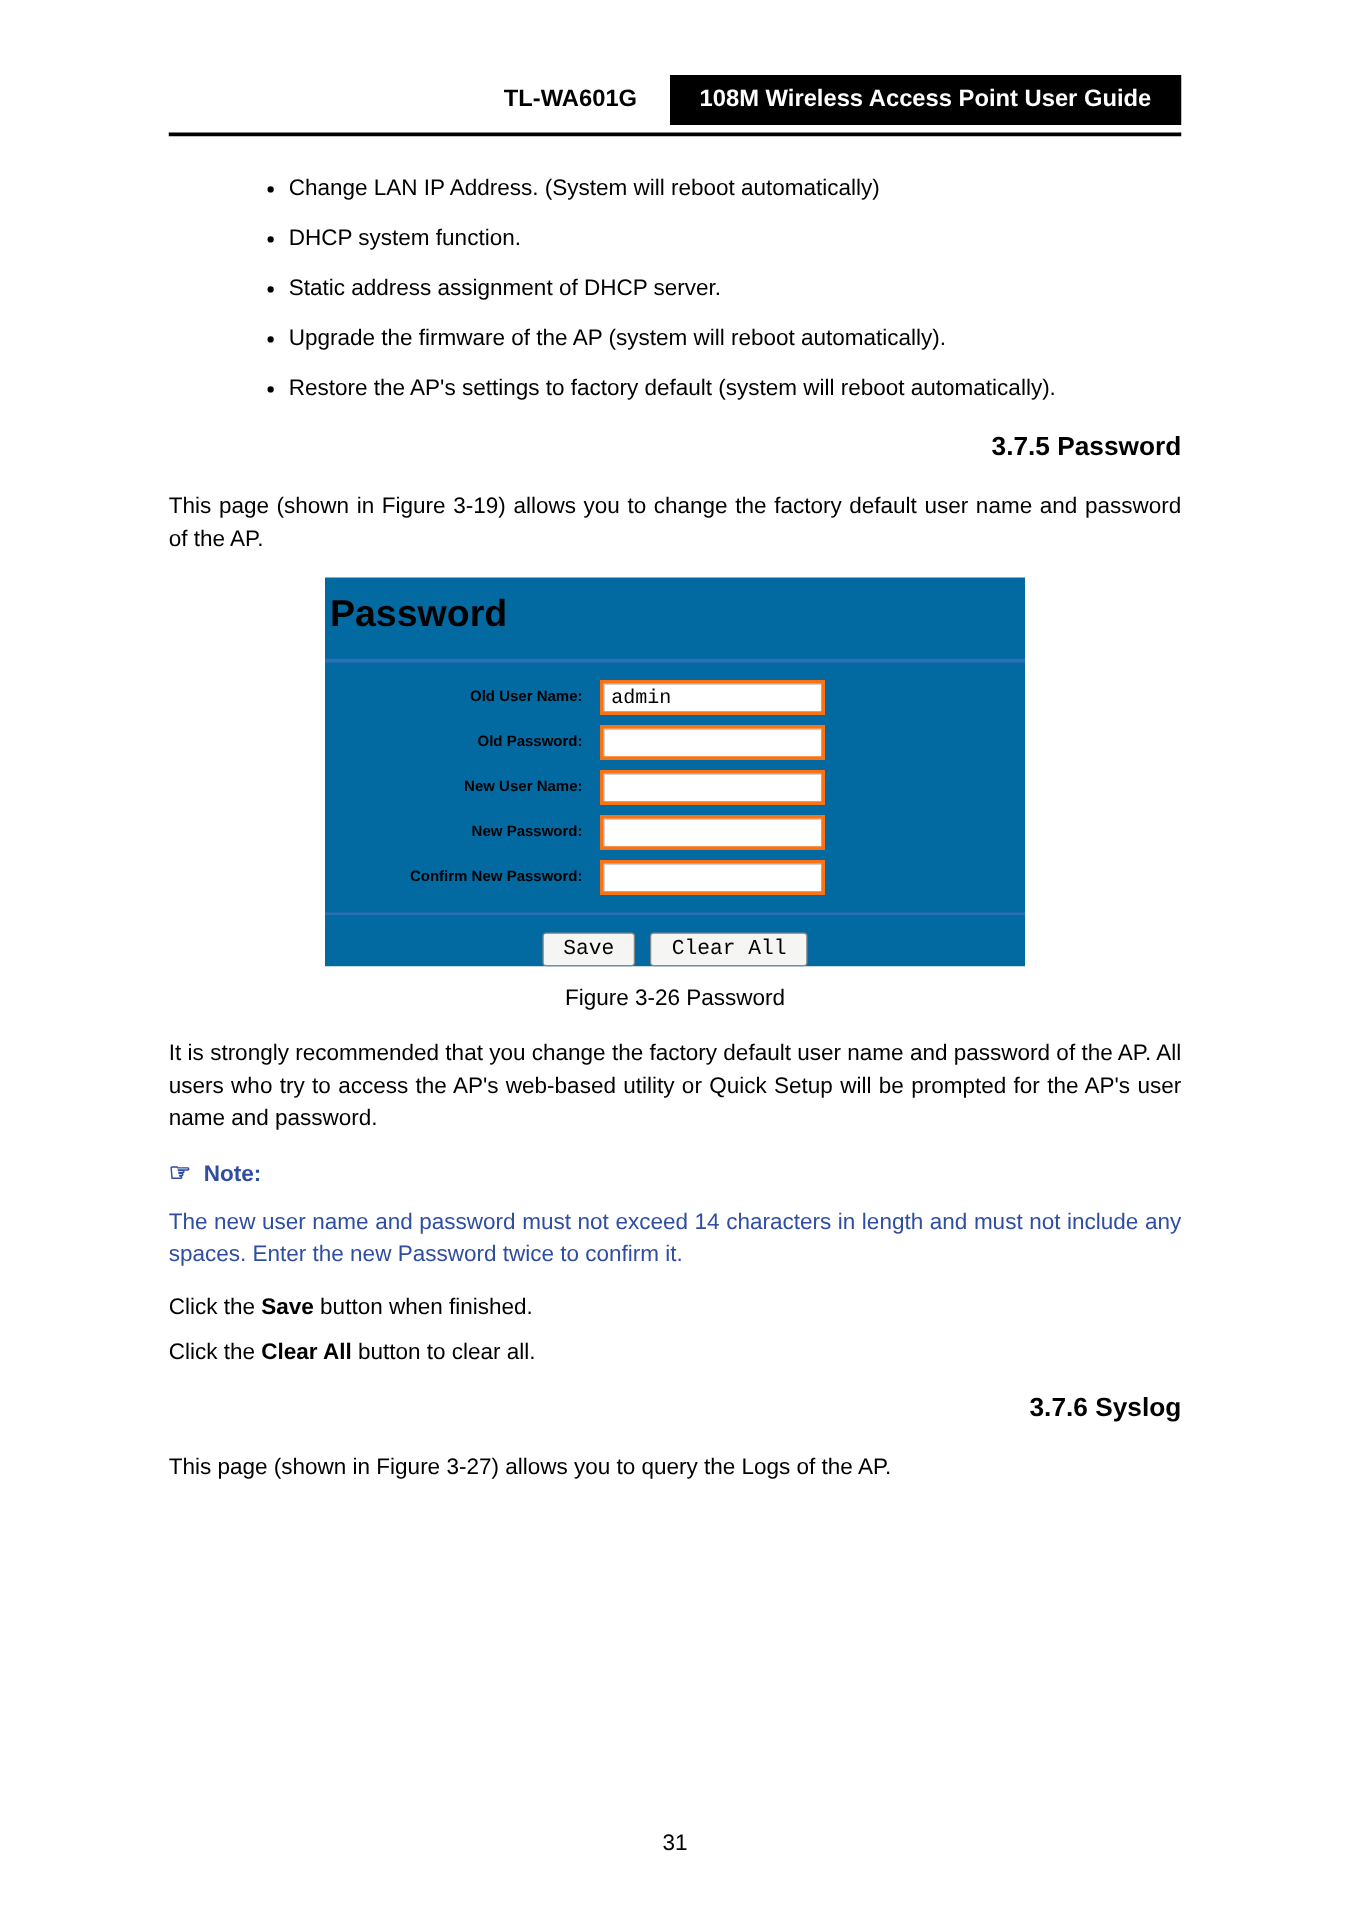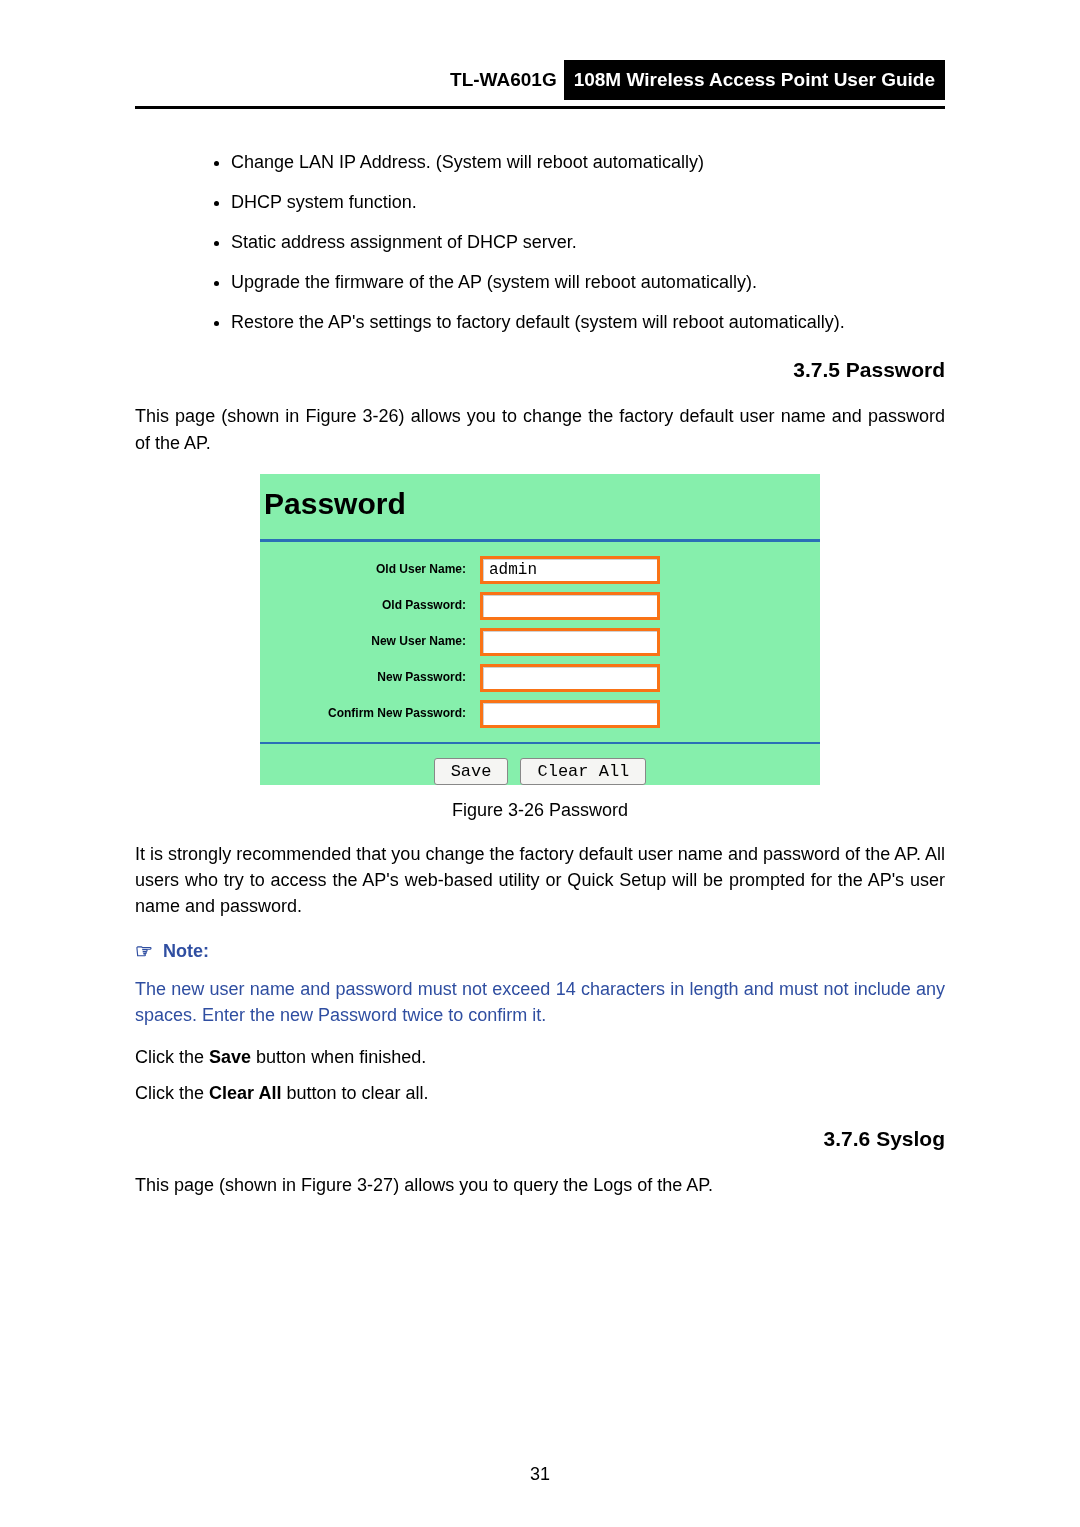--- a/index.html
+++ b/index.html
@@ -11,31 +11,31 @@
     width: 1080px;
     height: 1527px;
     padding: 60px 135px 40px 135px;
     line-height: 1.45;
     position: relative;
   }
   .header-line {
     display: flex;
     justify-content: flex-end;
     align-items: center;
-    gap: 7px;
+    gap: 26px;
     font-weight: bold;
     border-bottom: 3px solid #000;
     padding-bottom: 6px;
-    margin-bottom: 40px;
+    margin-bottom: 28px;
   }
   .header-model { font-size: 19px; }
   .header-right {
     background: #000;
     color: #fff;
-    padding: 6px 10px;
+    padding: 6px 24px;
     font-size: 19px;
     text-align: center;
   }
   ul.reboot-list {
     list-style: disc;
     padding-left: 96px;
     margin-bottom: 20px;
   }
   ul.reboot-list li { margin-bottom: 14px; }
   .section-head {
@@ -44,21 +44,21 @@
     margin: 10px 0 18px 0;
     text-align: right;
   }
   .justify {
     text-align: justify;
     margin-bottom: 18px;
   }
   .figure-box {
     width: 560px;
     margin: 0 auto 12px auto;
-    background: #86efac;
+    background: #0369a1;
   }
   .figure-title {
     font-family: Arial, sans-serif;
     font-size: 30px;
     font-weight: bold;
     padding: 8px 4px 14px 4px;
   }
   .blue-hr {
     border: none;
     border-top: 3px solid #2b6fb6;
@@ -148,21 +148,21 @@
 
 <ul class="reboot-list">
   <li>Change LAN IP Address. (System will reboot automatically)</li>
   <li>DHCP system function.</li>
   <li>Static address assignment of DHCP server.</li>
   <li>Upgrade the firmware of the AP (system will reboot automatically).</li>
   <li>Restore the AP's settings to factory default (system will reboot automatically).</li>
 </ul>
 
 <div class="section-head">3.7.5  Password</div>
-<p class="justify">This page (shown in Figure 3-26) allows you to change the factory default user name and password of the AP.</p>
+<p class="justify">This page (shown in Figure 3-19) allows you to change the factory default user name and password of the AP.</p>
 
 <div class="figure-box">
   <div class="figure-title">Password</div>
   <hr class="blue-hr">
   <div class="form-row">
     <div class="form-label">Old User Name:</div>
     <input class="form-field" value="admin" style="">
   </div>
   <div class="form-row">
     <div class="form-label">Old Password:</div>

